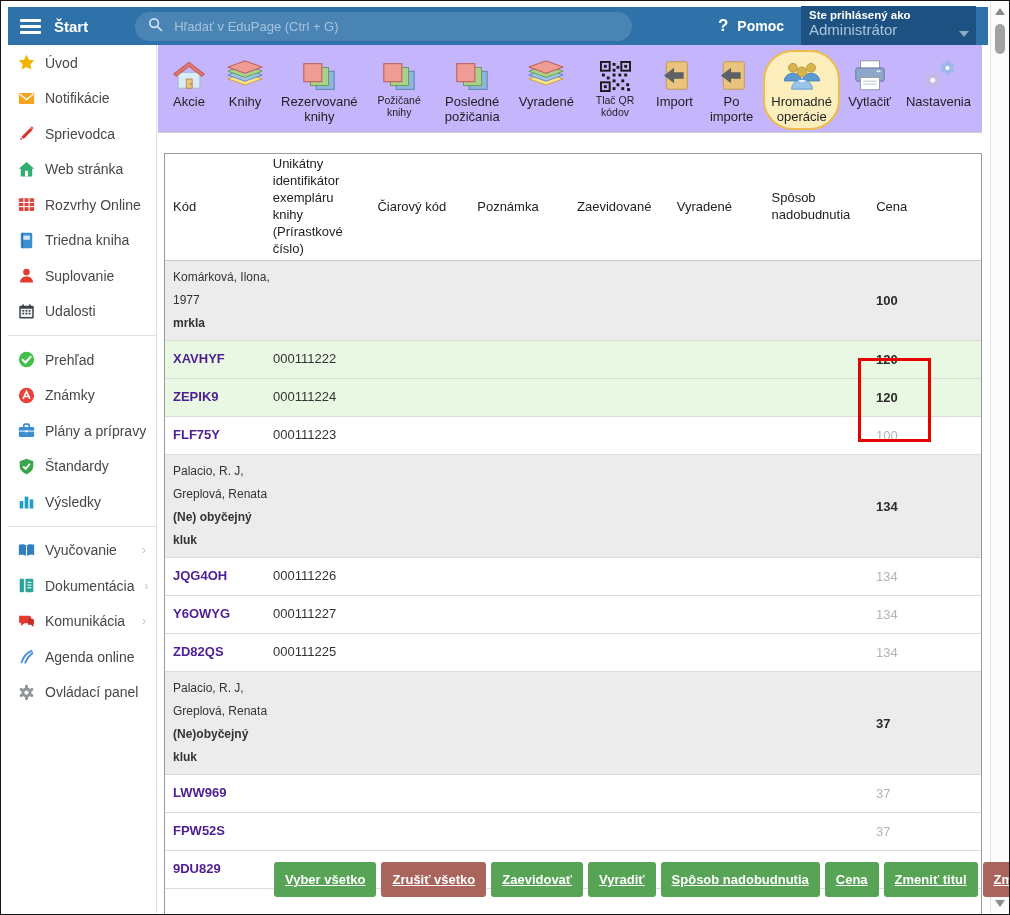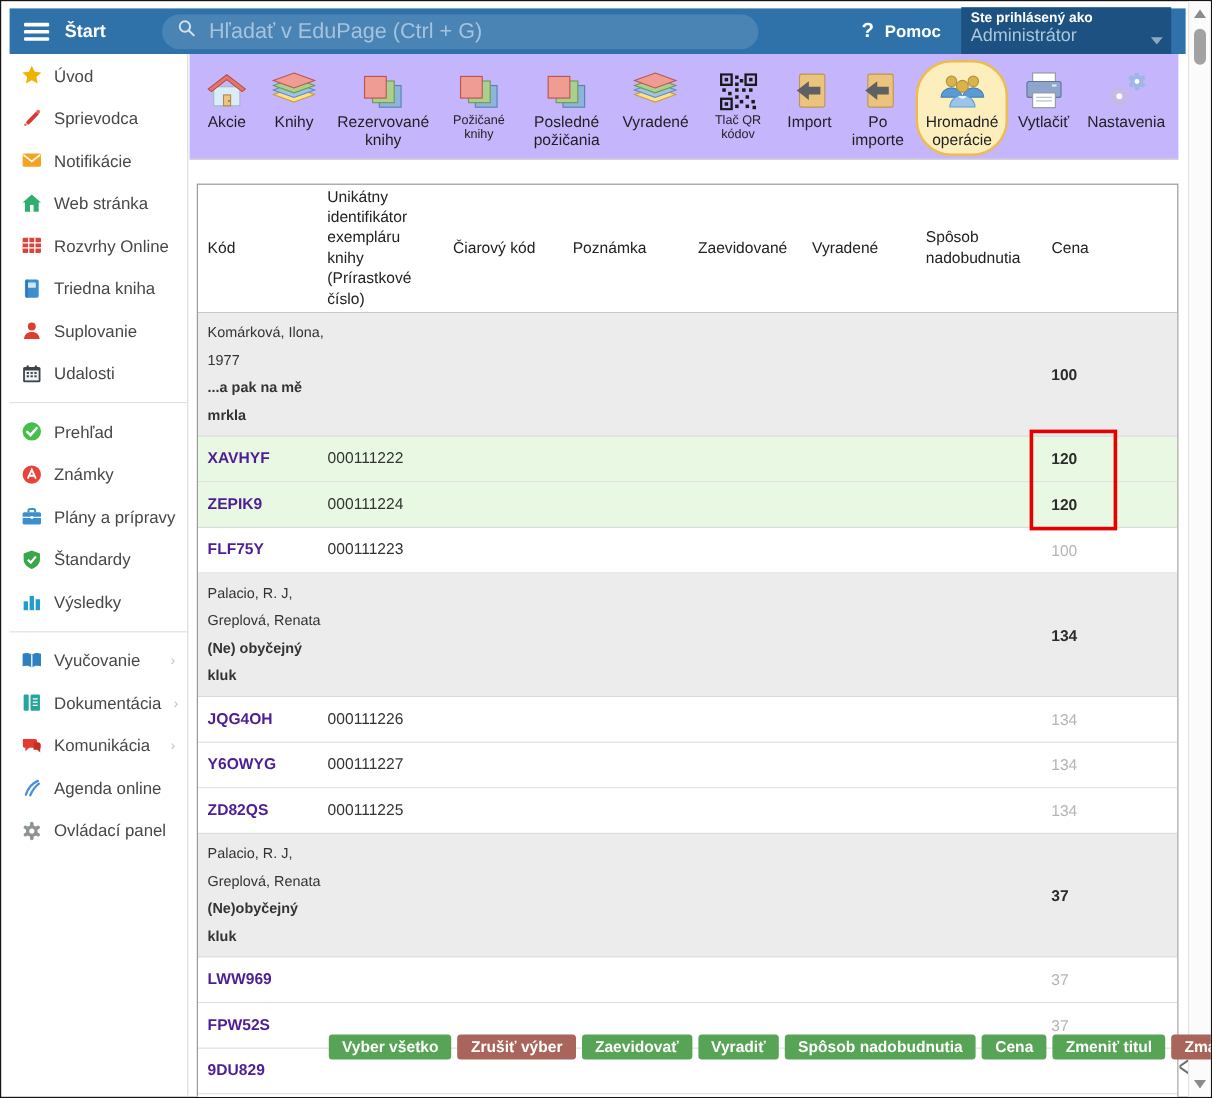--- a/index.html
+++ b/index.html
@@ -7,21 +7,21 @@
         background:#fff;font-family:"Liberation Sans",sans-serif;overflow:hidden;}
 
   
   .topbar{position:absolute;left:7px;top:6px;width:980px;height:38px;background:#2e72a9;
           display:flex;align-items:center;padding:0 12px;box-sizing:border-box;}
   .ham{width:21px;display:flex;flex-direction:column;gap:3px;cursor:pointer;}
   .ham span{display:block;height:3px;background:#fff;border-radius:1px;}
   .tb-title{color:#fff;font-weight:bold;font-size:15px;margin-left:13px;}
   .search{margin-left:47px;width:497px;height:29px;background:#4a84b4;border-radius:15px;
           display:flex;align-items:center;padding:0 13px;gap:9px;box-sizing:border-box;}
-  .search input{flex:1;background:transparent;border:none;outline:none;color:#dceaf5;font-size:18px;
+  .search input{flex:1;background:transparent;border:none;outline:none;color:#dceaf5;font-size:13px;
           font-family:"Liberation Sans",sans-serif;}
   .search input::placeholder{color:#a5c3dc;opacity:1;}
   .tb-help{display:flex;align-items:center;gap:9px;color:#fff;font-weight:bold;margin-left:auto;
            margin-right:17px;cursor:pointer;}
   .tb-help .q{font-size:17px;}
   .tb-help .hl{font-size:14px;}
   .account{width:147px;background:#1c5181;padding:3px 20px 8px 8px;position:relative;cursor:pointer;}
   .acc1{color:#fff;font-size:11.5px;font-weight:bold;white-space:nowrap;}
   .acc2{color:#a9c6dd;font-size:15px;}
   .caret{position:absolute;right:7px;bottom:9px;width:0;height:0;
@@ -54,38 +54,38 @@
   .tool .ticon{height:37px;display:flex;align-items:flex-end;justify-content:center;}
   .tool .tlabel{font-size:13px;color:#1f1f1f;line-height:1.12;margin-top:3px;max-width:84px;}
   .tool.small .tlabel{font-size:10.5px;}
 
   
   .btable{position:absolute;left:163px;top:152px;width:818px;height:1200px;border:1px solid #9a9a9a;
           background:#fff;box-sizing:border-box;}
   .thead{display:flex;height:106px;align-items:center;border-bottom:1px solid #c9c9c9;font-size:13px;color:#222;}
   .cell{padding:0 8px;box-sizing:border-box;line-height:1.3;}
   .c0{width:100px;}.c1{width:105px;}.c2{width:100px;}.c3{width:100px;}
-  .c4{width:100px;text-align:center;}.c5{width:95px;}.c6{width:105px;}.c7{width:113px;}
+  .c4{width:100px;}.c5{width:95px;}.c6{width:105px;}.c7{width:113px;}
   .row-item{display:flex;height:37px;align-items:center;border-bottom:1px solid #dcdcdc;font-size:13px;background:#fff;cursor:pointer;}
   .row-item.selected{background:#e9f8e2;}
   .kod{font-weight:bold;color:#4c1d95;}
   .ident{color:#333;}
   .spacer{flex:1;}
   .cena{width:113px;padding:0 8px;box-sizing:border-box;font-weight:bold;color:#2b2b2b;}
   .cena.muted{color:#b4b4b4;font-weight:normal;}
   .row-group{display:flex;background:#ececec;border-bottom:1px solid #d9d9d9;padding:5px 0;}
   .glines{flex:1;padding:0 8px;}
   .gline{font-size:12px;color:#333;line-height:23px;}
   .gline.bold{font-weight:bold;}
   .gcena{width:113px;padding:0 8px;display:flex;align-items:center;font-weight:bold;font-size:13px;color:#2b2b2b;box-sizing:border-box;}
 
   
   .actionbar{position:absolute;left:273px;top:861px;display:flex;gap:5px;z-index:40;}
-  .abtn{height:21px;display:flex;align-items:center;padding:0 11px;color:#fff;font-weight:bold;font-size:13px;
-        border-radius:3px;border:none;cursor:pointer;font-family:"Liberation Sans",sans-serif;white-space:nowrap;}
+  .abtn{height:35px;display:flex;align-items:center;padding:0 11px;color:#fff;font-weight:bold;font-size:13px;
+        border-radius:3px;border:none;cursor:pointer;font-family:"Liberation Sans",sans-serif;white-space:nowrap;text-decoration:underline;}
   .abtn.green{background:#57a457;}
   .abtn.red{background:#a9655c;}
 
   
   .redbox{position:absolute;left:857px;top:357px;width:67px;height:78px;border:3px solid #e60000;z-index:30;}
 </style>
 </head>
 <body>
 
 <div id="page">
@@ -122,35 +122,35 @@
         <span class="sicon">
           <svg width="17" height="17" viewBox="0 0 16 16">
             <polygon points="8,0.8 10.3,5.5 15.4,6.1 11.6,9.6 12.6,14.7 8,12.2 3.4,14.7 4.4,9.6 0.6,6.1 5.7,5.5" fill="#f0b400"></polygon>
           </svg>
         </span>
         <span class="slabel">Úvod</span>
       </div>
       <div class="side-item">
         <span class="sicon">
           <svg width="17" height="17" viewBox="0 0 16 16">
+            <rect x="0.8" y="2.8" width="14.4" height="10.4" rx="1.2" fill="#f6a41f"></rect>
+            <path d="M1.5 3.8 L8 9 L14.5 3.8" stroke="#fff" stroke-width="1.3" fill="none"></path>
+          </svg>
+        </span>
+        <span class="slabel">Notifikácie</span>
+      </div>
+      <div class="side-item">
+        <span class="sicon">
+          <svg width="17" height="17" viewBox="0 0 16 16">
             <rect x="6.8" y="1.4" width="3" height="12.4" rx="1.3" fill="#d8392e" transform="rotate(45 8 8)"></rect>
             <circle cx="13" cy="2.9" r="1.5" fill="#e8675b"></circle>
             <circle cx="3" cy="13.1" r="1" fill="#e8675b"></circle>
           </svg>
         </span>
         <span class="slabel">Sprievodca</span>
-      </div>
-      <div class="side-item">
-        <span class="sicon">
-          <svg width="17" height="17" viewBox="0 0 16 16">
-            <rect x="0.8" y="2.8" width="14.4" height="10.4" rx="1.2" fill="#f6a41f"></rect>
-            <path d="M1.5 3.8 L8 9 L14.5 3.8" stroke="#fff" stroke-width="1.3" fill="none"></path>
-          </svg>
-        </span>
-        <span class="slabel">Notifikácie</span>
       </div>
       <div class="side-item">
         <span class="sicon">
           <svg width="17" height="17" viewBox="0 0 16 16">
             <path d="M8 1 L15.2 7.2 H13.4 V14.6 H2.6 V7.2 H0.8 Z" fill="#2fae6d"></path>
             <rect x="6.6" y="9.2" width="2.8" height="5.4" fill="#fff"></rect>
           </svg>
         </span>
         <span class="slabel">Web stránka</span>
       </div>
@@ -489,21 +489,20 @@
         <div class="cell c3">Poznámka</div>
         <div class="cell c4">Zaevidované</div>
         <div class="cell c5">Vyradené</div>
         <div class="cell c6">Spôsob nadobudnutia</div>
         <div class="cell c7">Cena</div>
       </div>
       <div class="row-group">
         <div class="glines">
           <div class="gline">Komárková, Ilona,</div>
           <div class="gline">1977</div>
-          <div class="gline bold">...a pak na mě</div>
           <div class="gline bold">mrkla</div>
         </div>
         <div class="gcena">100</div>
       </div>
       <div class="row-item selected">
         <div class="cell c0 kod">XAVHYF</div>
         <div class="cell c1 ident">000111222</div>
         <div class="spacer"></div>
         <div class="cena">120</div>
       </div>
@@ -574,21 +573,21 @@
         <div class="cena muted"></div>
       </div>
       <div class="row-item">
         <div class="cell c1 ident"></div>
         <div class="spacer"></div>
       </div>
     </div>
 
   <div class="actionbar" id="actionbar">
       <button class="abtn green">Vyber všetko</button>
-      <button class="abtn red">Zrušiť výber</button>
+      <button class="abtn red">Zrušiť všetko</button>
       <button class="abtn green">Zaevidovať</button>
       <button class="abtn green">Vyradiť</button>
       <button class="abtn green">Spôsob nadobudnutia</button>
       <button class="abtn green">Cena</button>
       <button class="abtn green">Zmeniť titul</button>
       <button class="abtn red">Zmazať</button>
     </div>
 
   <div class="redbox"></div>
 

